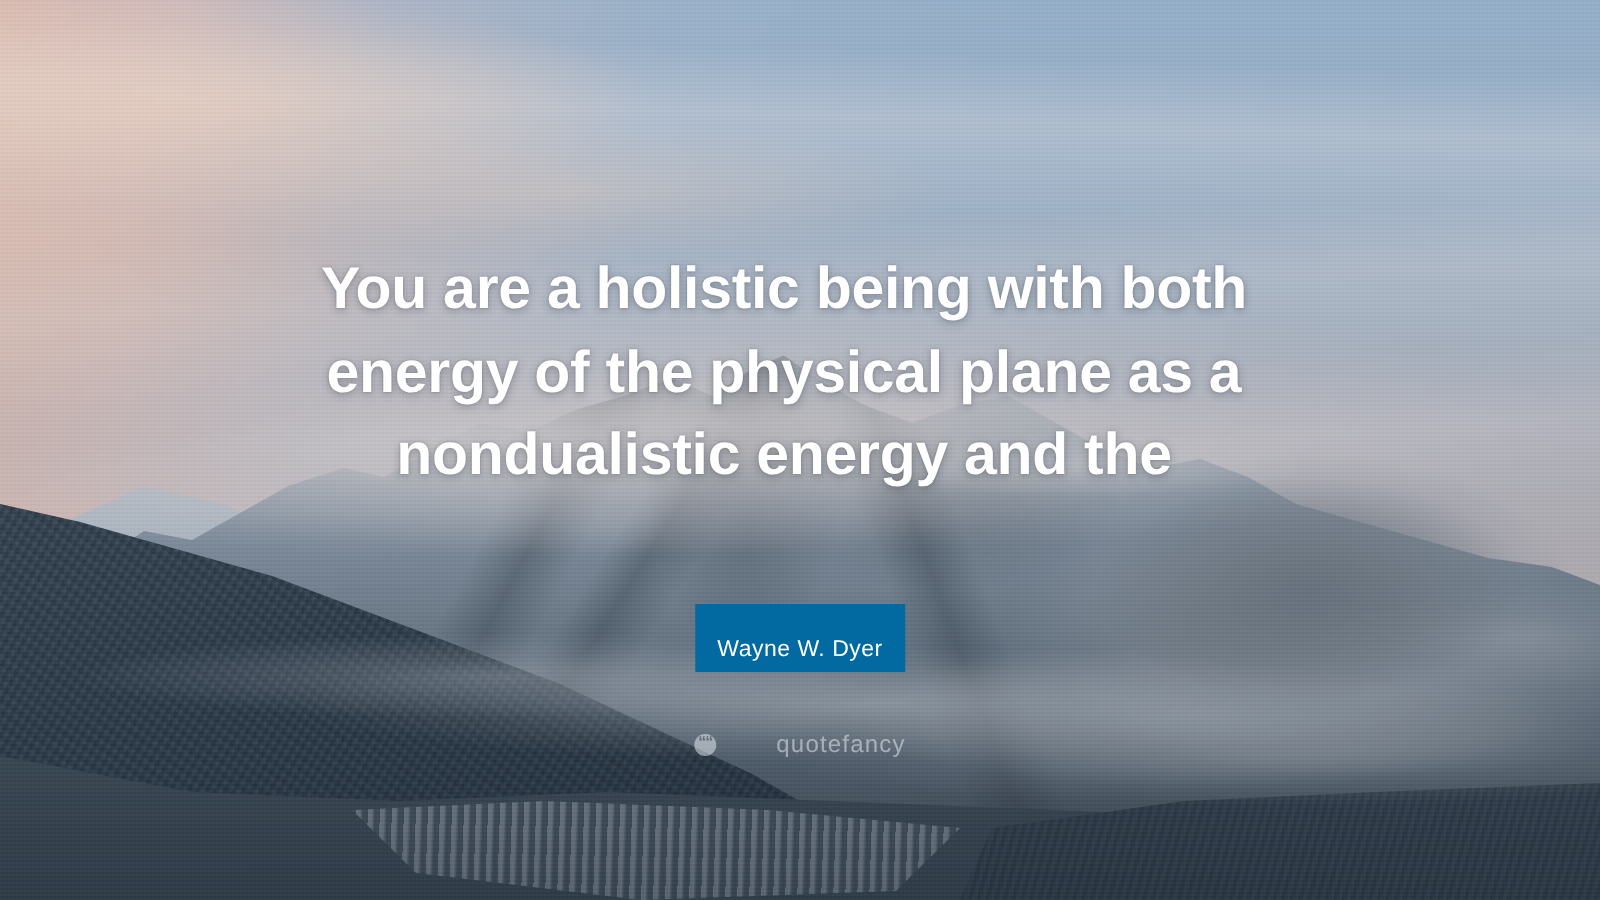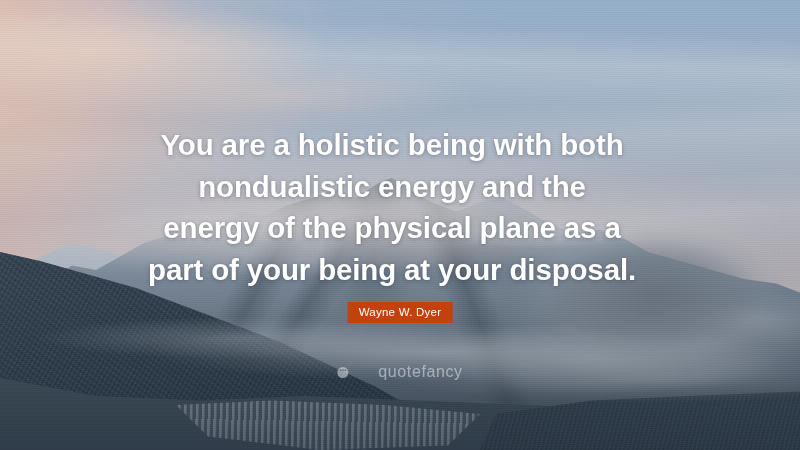--- a/index.html
+++ b/index.html
@@ -221,26 +221,26 @@
     letter-spacing: -0.15px;
     text-shadow: 0 1px 4px rgba(40,50,62,0.35), 0 0 1px rgba(40,50,62,0.30);
     white-space: nowrap;
   }
 
   .author-badge {
     position: absolute;
     top: 302px;
     left: 50%;
     transform: translateX(-50%);
-    background: #c2410c;
+    background: #0369a1;
     color: #ffffff;
     font-size: 11.5px;
     font-weight: normal;
     letter-spacing: 0.25px;
-    padding: 4px 11px 5px 11px;
+    padding: 17px 11px 5px 11px;
     line-height: 12px;
     white-space: nowrap;
   }
 
   .watermark {
     position: absolute;
     top: 366px;
     left: 50%;
     transform: translateX(-50%);
     display: flex;
@@ -260,21 +260,21 @@
   .wm-mark span {
     color: #5e6b79;
     font-size: 8px;
     font-weight: bold;
     line-height: 1;
     letter-spacing: -0.5px;
     transform: translateY(-0.5px);
   }
   .wm-text {
     color: #e9eef3;
-    font-size: 16px;
+    font-size: 12px;
     letter-spacing: 0.6px;
     line-height: 12px;
     margin-left: 25px;
   }
 </style>
 </head>
 <body>
 
 <div id="poster">
 
@@ -294,23 +294,22 @@
   <div class="photo-layer cloud-right-big"></div>
   <div class="photo-layer mist-low"></div>
   <div class="photo-layer mist-peaks"></div>
   <div class="photo-layer scrim"></div>
   <div class="photo-layer grain"></div>
 
   <div class="content">
 
     <div class="quote-block">
       <span class="quote-line">You are a holistic being with both</span>
+      <span class="quote-line">energy of the physical plane as a</span>
       <span class="quote-line">nondualistic energy and the</span>
-      <span class="quote-line">energy of the physical plane as a</span>
-      <span class="quote-line">part of your being at your disposal.</span>
     </div>
 
     <div class="author-badge">Wayne W. Dyer</div>
 
     <div class="watermark">
       <span class="wm-mark">
         <span>““</span>
       </span>
       <span class="wm-text">quotefancy</span>
     </div>

